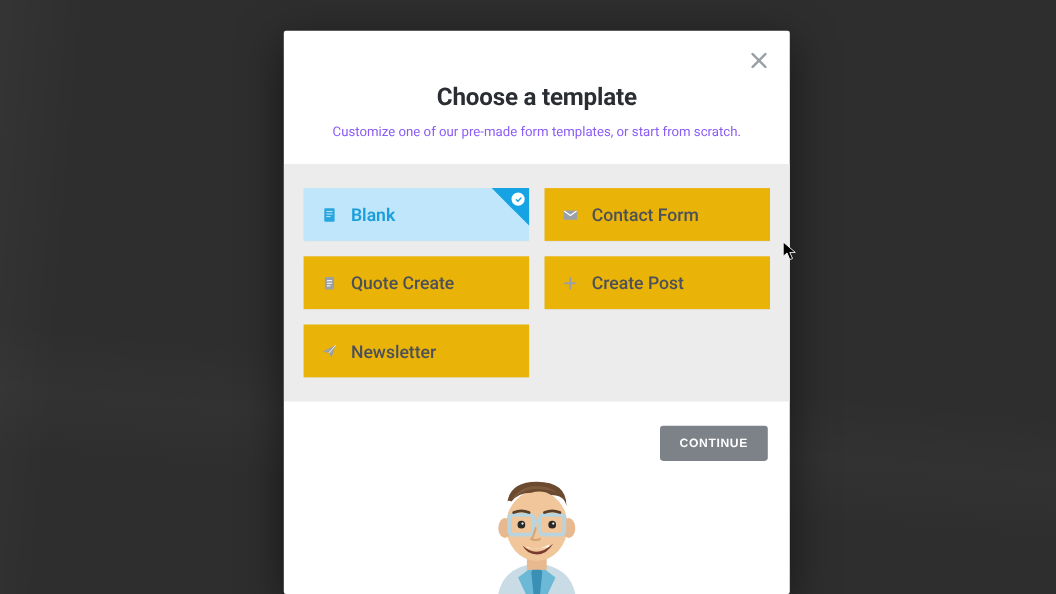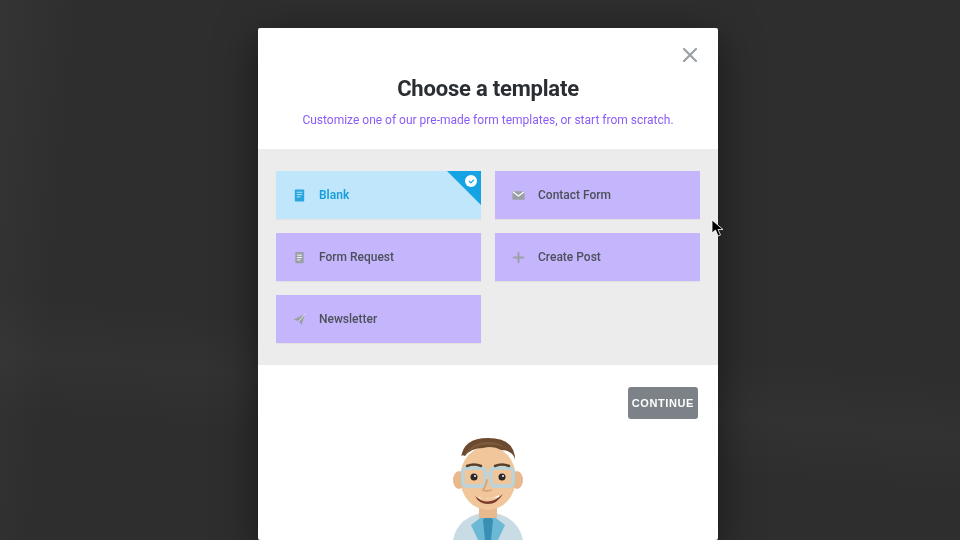--- a/index.html
+++ b/index.html
@@ -59,21 +59,21 @@
       font-weight: 400;
     }
     .templates {
       background: #ececed;
       padding: 22px 18px;
       display: grid;
       grid-template-columns: 1fr 1fr;
       gap: 14px;
     }
     .tpl {
-      background: #c4b5fd;
+      background: #eab308;
       height: 48px;
       display: flex;
       align-items: center;
       padding: 0 14px;
       cursor: pointer;
       position: relative;
       box-shadow: 0 1px 1px rgba(0,0,0,0.04);
     }
     .tpl.selected {
       background: #bfe6fb;
@@ -82,21 +82,21 @@
       width: 18px;
       height: 18px;
       display: inline-flex;
       align-items: center;
       justify-content: center;
       margin-right: 11px;
       flex-shrink: 0;
     }
     .tpl .icon svg { width: 15px; height: 15px; }
     .tpl .label {
-      font-size: 12px;
+      font-size: 16px;
       color: #4c5059;
       font-weight: 500;
     }
     .tpl.selected .label {
       color: #1a9edb;
       font-weight: 600;
     }
     .tpl .corner {
       position: absolute;
       top: 0;
@@ -122,21 +122,21 @@
     .tpl .corner-check svg { width: 7px; height: 7px; }
     .footer {
       padding: 22px 20px;
       display: flex;
       justify-content: flex-end;
     }
     .continue-btn {
       background: #7c8287;
       color: #fff;
       border: none;
-      padding: 10px 4px;
+      padding: 10px 18px;
       font-size: 11px;
       font-weight: 700;
       letter-spacing: 0.6px;
       border-radius: 3px;
       cursor: pointer;
     }
     .mascot {
       position: absolute;
       bottom: 0;
       left: 50%;
@@ -203,21 +203,21 @@
 
     <div class="tpl">
       <span class="icon">
         <svg viewBox="0 0 16 16">
             <rect x="3.5" y="2" width="9" height="12" rx="1" fill="#9aa0a6"></rect>
             <rect x="5.5" y="5" width="5" height="1" fill="#fff"></rect>
             <rect x="5.5" y="7.5" width="5" height="1" fill="#fff"></rect>
             <rect x="5.5" y="10" width="3.5" height="1" fill="#fff"></rect>
           </svg>
       </span>
-      <span class="label">Form Request</span>
+      <span class="label">Quote Create</span>
     </div>
 
     <div class="tpl">
       <span class="icon">
         <svg viewBox="0 0 16 16">
             <path d="M8 3 V13 M3 8 H13" stroke="#9aa0a6" stroke-width="2" stroke-linecap="round"></path>
           </svg>
       </span>
       <span class="label">Create Post</span>
     </div>

